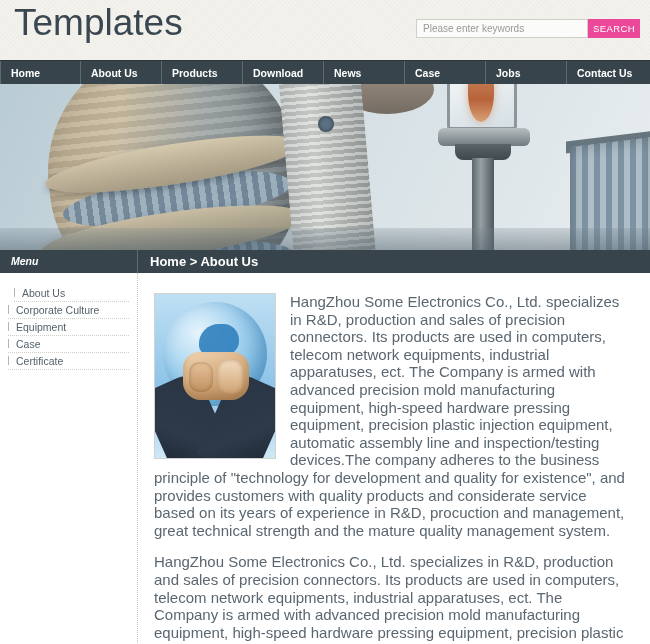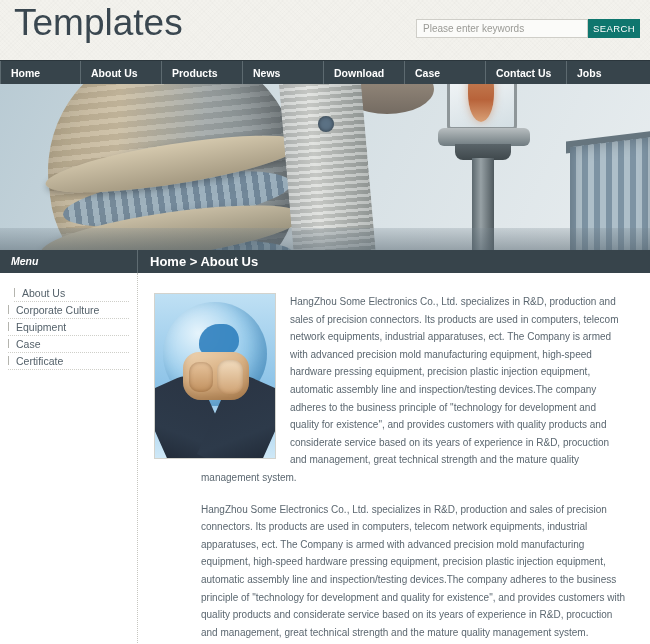--- a/index.html
+++ b/index.html
@@ -70,21 +70,21 @@
     font-size: 10px;
     color: #8d8d8d;
     padding: 0 6px;
     outline: none;
   }
   .search-input::placeholder { color: #9a9a95; }
 
   .search-button {
     width: 52px;
     height: 19px;
-    background: #0f766e;
+    background: #ec4899;
     color: #ffffff;
     border: none;
     font-family: "Liberation Sans", sans-serif;
     font-size: 9.5px;
     letter-spacing: 0.4px;
     cursor: pointer;
     line-height: 19px;
     text-align: center;
     padding: 0;
   }
@@ -417,26 +417,25 @@
     content: "";
     position: absolute;
     right: 6px; top: 8px;
     width: 26px; height: 34px;
     background: linear-gradient(180deg, #f2ddc0, #cfa273);
     border-radius: 10px;
     box-shadow: inset 0 0 4px rgba(110,70,35,0.4);
   }
 
   .para {
-    font-size: 10px;
+    font-size: 15px;
     line-height: 17.6px;
     color: #5b6770;
     text-align: left;
     margin-bottom: 14px;
-    margin-left: 47px;
   }
   .para-2 { margin-bottom: 0; }
 </style>
 </head>
 <body>
 
 <div class="page-bg"></div>
 
 <div class="page">
 
@@ -446,25 +445,25 @@
     <div class="search-box">
       <input class="search-input" type="text" placeholder="Please enter keywords" style="">
       <button class="search-button">SEARCH</button>
     </div>
   </div>
 
   <div class="nav">
     <div class="nav-item">Home</div>
     <div class="nav-item">About Us</div>
     <div class="nav-item">Products</div>
+    <div class="nav-item">Download</div>
     <div class="nav-item">News</div>
-    <div class="nav-item">Download</div>
     <div class="nav-item">Case</div>
+    <div class="nav-item">Jobs</div>
     <div class="nav-item">Contact Us</div>
-    <div class="nav-item">Jobs</div>
   </div>
 
   <div class="hero">
     <div class="hero-photo">
       <div class="hero-sky"></div>
       <div class="lamp-shade"></div>
       <div class="tower"></div>
       <div class="tower-glass"></div>
       <div class="tower-band"></div>
       <div class="tower-glass2"></div>

